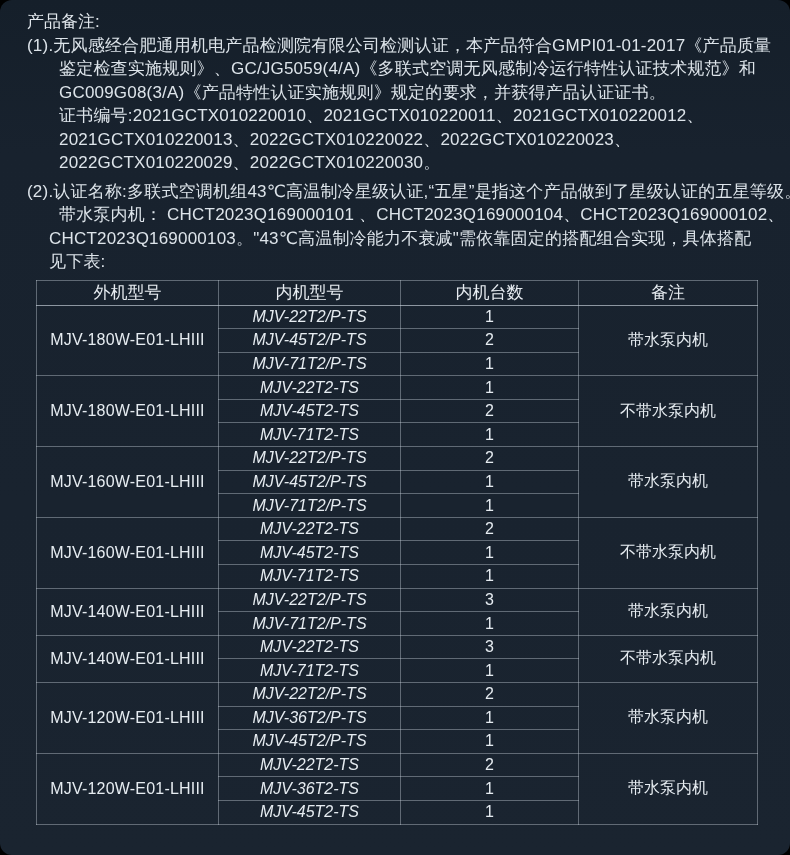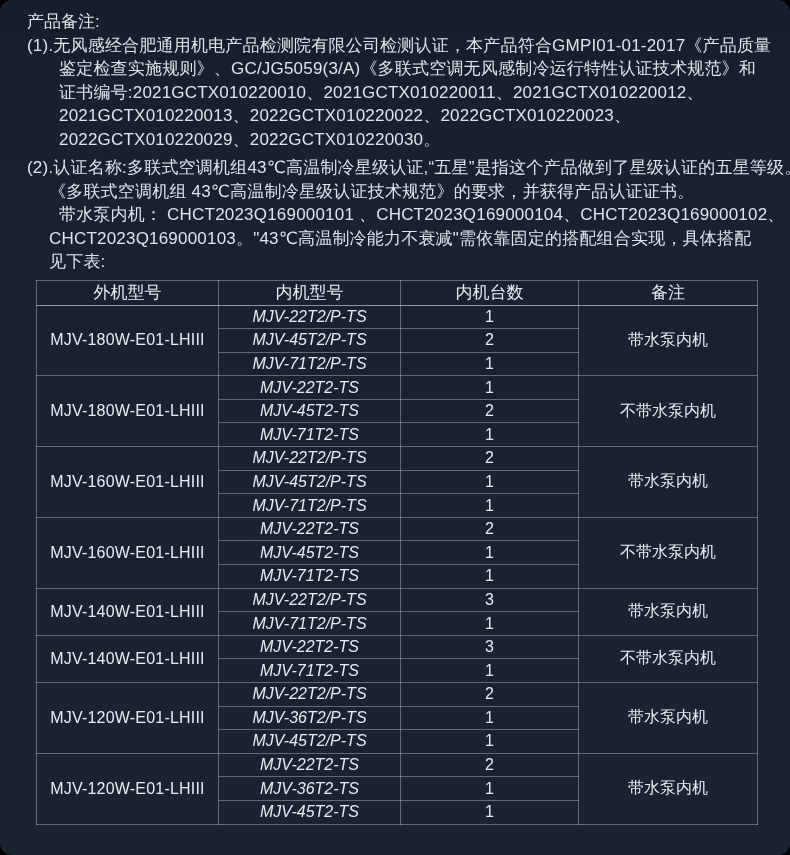--- a/index.html
+++ b/index.html
@@ -67,27 +67,27 @@
 </style>
 </head>
 <body>
 
 <div class="card">
   <div class="content">
 
     <div class="title">产品备注:</div>
 
     <div class="line ind0">(1).无风感经合肥通用机电产品检测院有限公司检测认证，本产品符合GMPI01-01-2017《产品质量</div>
-    <div class="line ind1">鉴定检查实施规则》、GC/JG5059(3/A)《多联式空调无风感制冷运行特性认证技术规范》和</div>
+    <div class="line ind1">鉴定检查实施规则》、GC/JG5059(4/A)《多联式空调无风感制冷运行特性认证技术规范》和</div>
+    <div class="line ind1">GC009G08(3/A)《产品特性认证实施规则》规定的要求，并获得产品认证证书。</div>
     <div class="line ind1">证书编号:2021GCTX010220010、2021GCTX010220011、2021GCTX010220012、</div>
     <div class="line ind1">2021GCTX010220013、2022GCTX010220022、2022GCTX010220023、</div>
     <div class="line ind1">2022GCTX010220029、2022GCTX010220030。</div>
 
     <div class="line ind0 para-gap">(2).认证名称:多联式空调机组43℃高温制冷星级认证,“五星”是指这个产品做到了星级认证的五星等级。</div>
-    <div class="line ind2">《多联式空调机组 43℃高温制冷星级认证技术规范》的要求，并获得产品认证证书。</div>
     <div class="line ind1">带水泵内机： CHCT2023Q169000101 、CHCT2023Q169000104、CHCT2023Q169000102、</div>
     <div class="line ind2">CHCT2023Q169000103。"43℃高温制冷能力不衰减"需依靠固定的搭配组合实现，具体搭配</div>
     <div class="line ind2">见下表:</div>
 
     <table class="spec">
       <colgroup>
         <col style="width:182px">
           <col style="width:182px">
           <col style="width:178px">
           <col style="width:179px">

